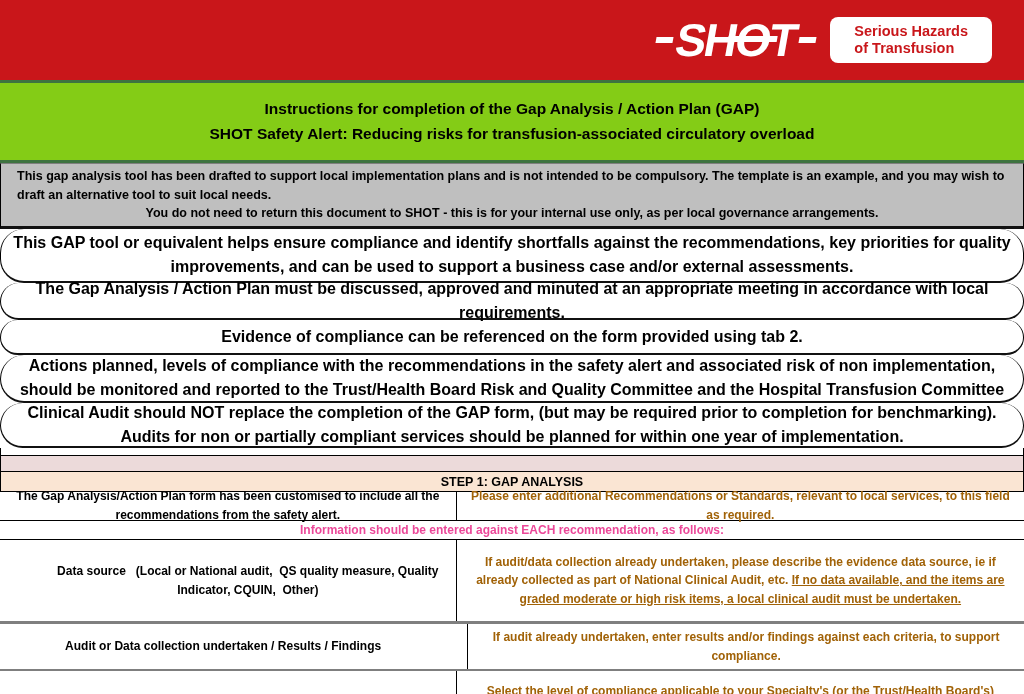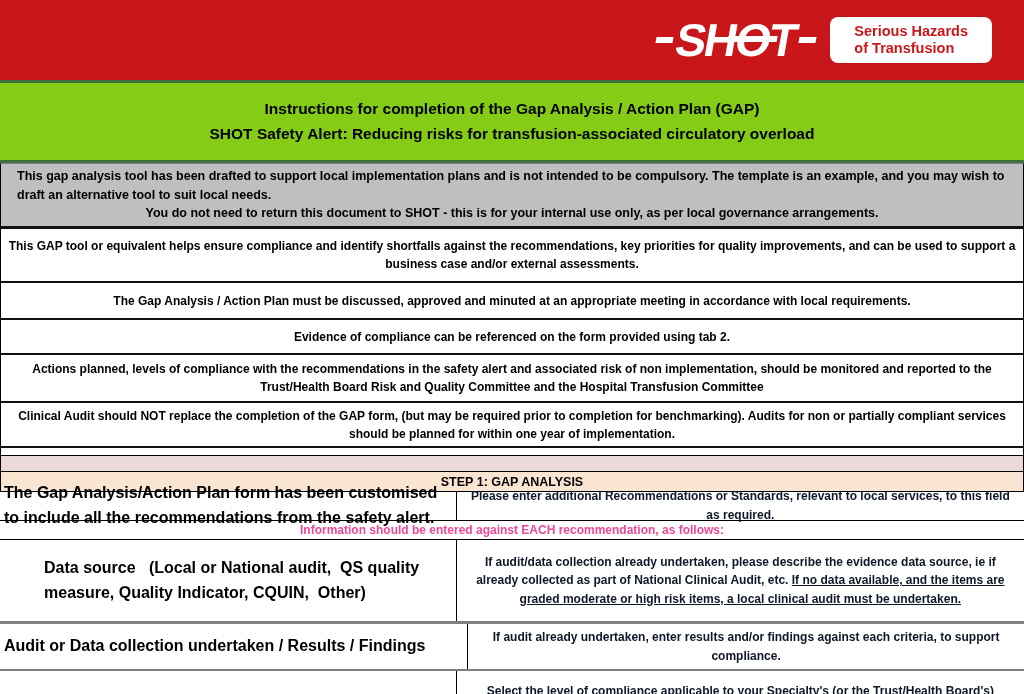--- a/index.html
+++ b/index.html
@@ -29,39 +29,39 @@
   
   .grey-block { height:66px; background:#BFBFBF; border-top:1px solid #7f7f7f;
                 border-bottom:3px solid #111; display:flex; flex-direction:column;
                 align-items:center; justify-content:center; text-align:left;
                 font-size:12.5px; line-height:1.5; padding:0 16px;
                 border-left:1px solid #000; border-right:1px solid #000; }
 
   
   .notice { background:#fff; border-bottom:2px solid #111; border-left:1px solid #000;
             border-right:1px solid #000; display:flex; align-items:center;
-            justify-content:center; text-align:center; font-size:12px; line-height:1.5;
-            padding:15px 6px; }
+            justify-content:center; text-align:center; font-size:16px; line-height:1.5;
+            padding:15px 6px;border-radius:24px; }
   .n1 { height:54px; } .n2 { height:37px; } .n3 { height:35px; }
   .n4 { height:48px; } .n5 { height:45px; }
 
   .gap-row  { height:8px;  background:#fff; border-bottom:1px solid #000;
               border-left:1px solid #000; border-right:1px solid #000; }
   .pink-row { height:16px; background:#ECDADA; border-bottom:1px solid #000;
               border-left:1px solid #000; border-right:1px solid #000; }
   .step-row { height:20px; background:#FAE5D3; border-bottom:1px solid #000;
               border-left:1px solid #000; border-right:1px solid #000;
               display:flex; align-items:center; justify-content:center; font-size:12.5px; }
 
   
   .trow { display:flex; width:100%; background:#fff; }
-  .tleft  { width:44.5%; padding:2px 4px; font-size:16px; line-height:1.55;
-            display:flex; flex-direction:column; justify-content:center; text-align:left; }
+  .tleft  { width:44.5%; padding:2px 4px; font-size:12px; line-height:1.55;
+            display:flex; flex-direction:column; justify-content:center; text-align:center; }
   .tright { width:55.5%; border-left:1px solid #000; padding:2px 10px; font-size:12px;
-            line-height:1.55; color:#0f172a; display:flex; flex-direction:column;
+            line-height:1.55; color:#a16207; display:flex; flex-direction:column;
             justify-content:center; text-align:center; }
   .r1 { height:29px; border-bottom:1px solid #000; }
   .info-row { height:19px; border-bottom:1px solid #000; background:#fff;
               display:flex; align-items:center; justify-content:center;
               color:#ec4899; font-size:12px; }
   .r2 { height:84px; border-bottom:3px solid #7f7f7f; }
   .r3 { height:47px; border-bottom:2px solid #7f7f7f;gap:21px; }
   .r4 { height:40px; }
   .u  { text-decoration:underline; }
   .prewrap { white-space:pre-wrap;padding-left:44px; }

